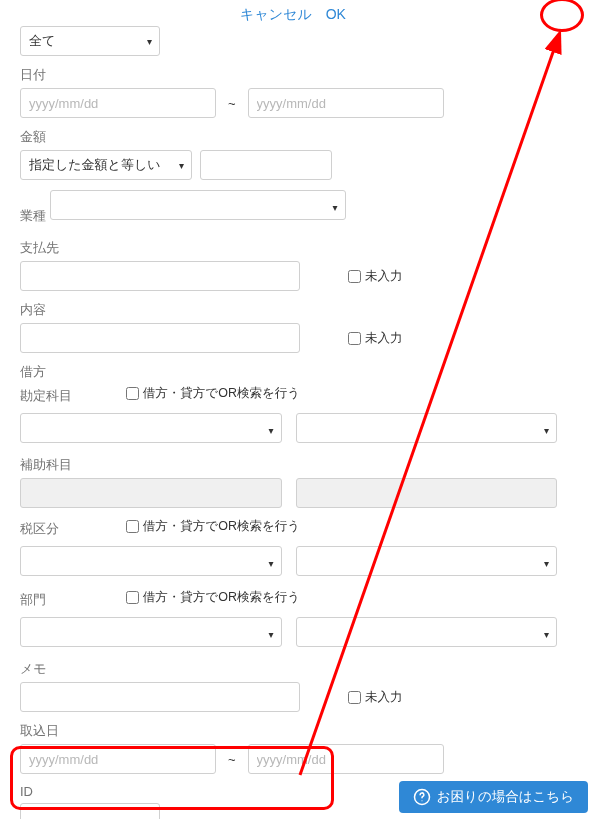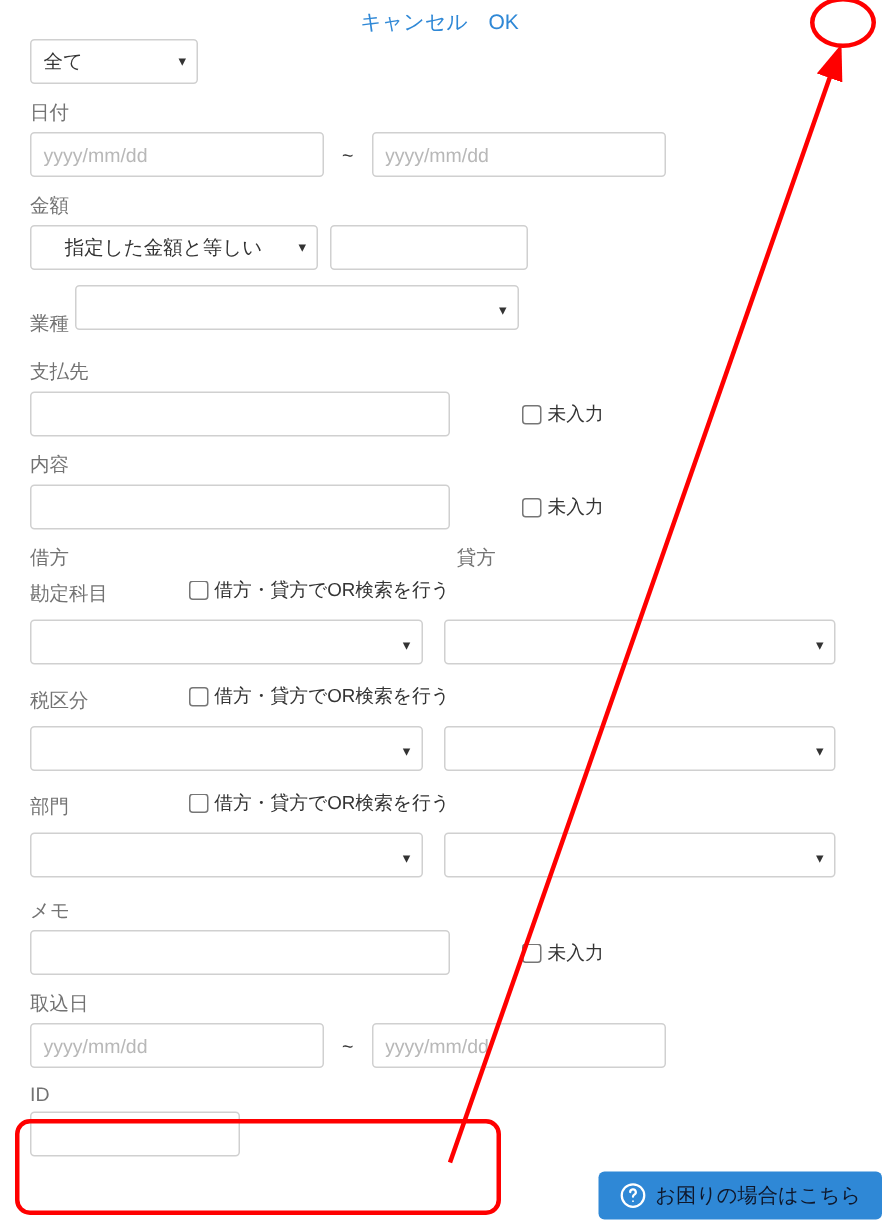--- a/index.html
+++ b/index.html
@@ -109,21 +109,21 @@
     position: absolute;
     left: 0; top: 0;
     width: 594px; height: 819px;
     pointer-events: none;
   }
   .help-btn {
     position: absolute;
     right: 6px;
     bottom: 6px;
     background: #2f88d6;
-    color: #0f172a;
+    color: #ffffff;
     border-radius: 4px;
     padding: 7px 14px;
     font-size: 13.5px;
     display: inline-flex;
     align-items: center;
     gap: 6px;
     cursor: pointer;
     z-index: 5;
   }
   .help-btn svg { width: 18px; height: 18px; }
@@ -132,40 +132,40 @@
 <body>
 
 <div class="top-actions">
   <span>キャンセル</span>
   <span>OK</span>
 </div>
 
 <div class="panel">
 
   <div class="select-wrap" style="margin-top:2px;">
-    <div class="dropdown" style="width:112px;">
+    <div class="dropdown" style="width:140px;">
       <span>全て</span>
     </div>
     <span class="arrow">▾</span>
   </div>
 
   <div class="field-group">
     <div class="label">日付</div>
     <div class="row">
       <input class="input" style="width: 196px;" placeholder="yyyy/mm/dd">
       <span class="tilde">~</span>
       <input class="input" style="width: 196px;" placeholder="yyyy/mm/dd">
     </div>
   </div>
 
   <div class="field-group">
     <div class="label">金額</div>
     <div class="row">
       <div class="select-wrap">
-        <div class="dropdown" style="width:192px;justify-content:center;">
+        <div class="dropdown" style="width:172px;">
           <span>指定した金額と等しい</span>
         </div>
         <span class="arrow">▾</span>
       </div>
       <input class="input" style="width: 132px;">
     </div>
   </div>
 
   <div class="field-group">
     <div class="label">業種</div>
@@ -195,23 +195,20 @@
         <span>未入力</span>
       </label>
     </div>
   </div>
 
   
   <div class="field-group two-col">
     <div class="col">
       <div class="label">借方</div>
     </div>
-    <div class="col">
-      <div class="label">貸方</div>
-    </div>
   </div>
 
   
   <div style="padding-right:18px;">
     <div class="col-header-row" style="width:280px;">
       <span class="label">勘定科目</span>
       <label class="checkbox-label">
         <input type="checkbox" style="">
         <span>借方・貸方でOR検索を行う</span>
       </label>
@@ -226,20 +223,31 @@
       <div class="col">
         <div class="select-wrap" style="width:100%;">
           <div class="dropdown" style="width:100%;"></div>
           <span class="arrow">▾</span>
         </div>
       </div>
     </div>
   </div>
 
   
+  <div class="field-group" style="padding-right:18px;">
+    <div class="label">補助科目</div>
+    <div class="two-col">
+      <div class="col">
+        <input class="input disabled-input" style="width: 100%;" disabled="">
+      </div>
+      <div class="col">
+        <input class="input disabled-input" style="width: 100%;" disabled="">
+      </div>
+    </div>
+  </div>
 
   
   <div class="field-group" style="padding-right:18px;">
     <div class="col-header-row" style="width:280px;">
       <span class="label">税区分</span>
       <label class="checkbox-label">
         <input type="checkbox" style="">
         <span>借方・貸方でOR検索を行う</span>
       </label>
     </div>

